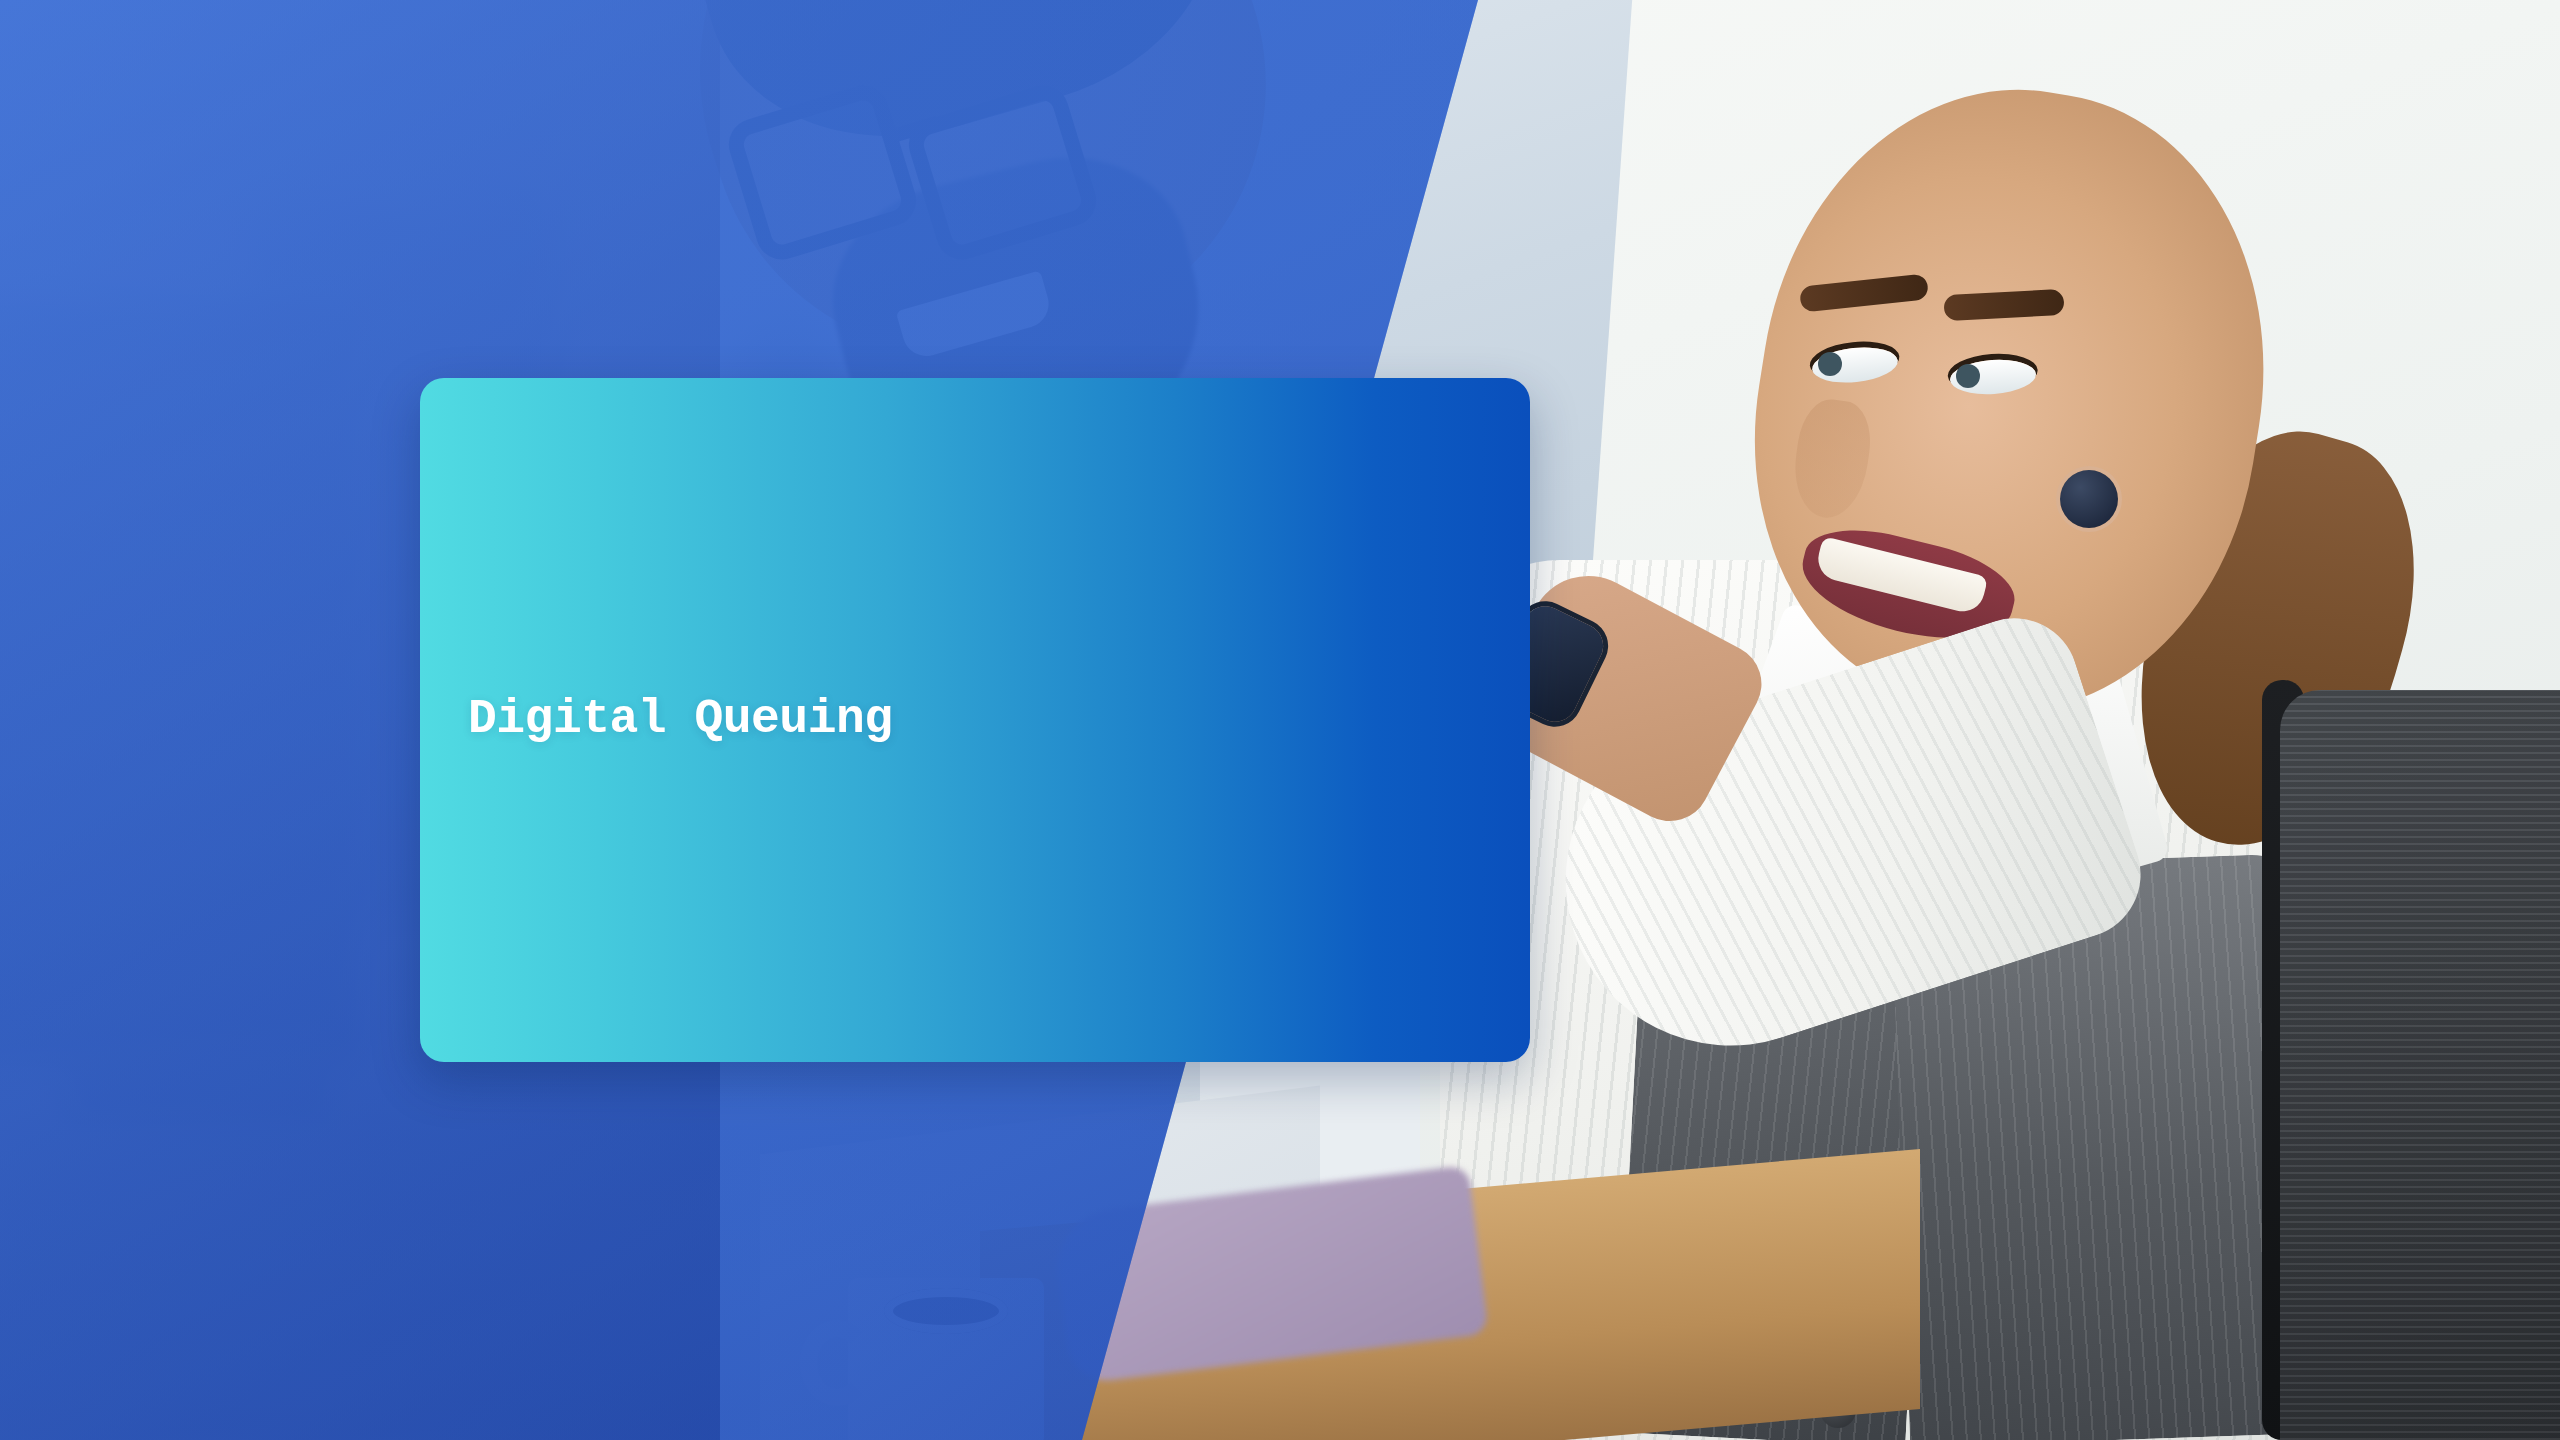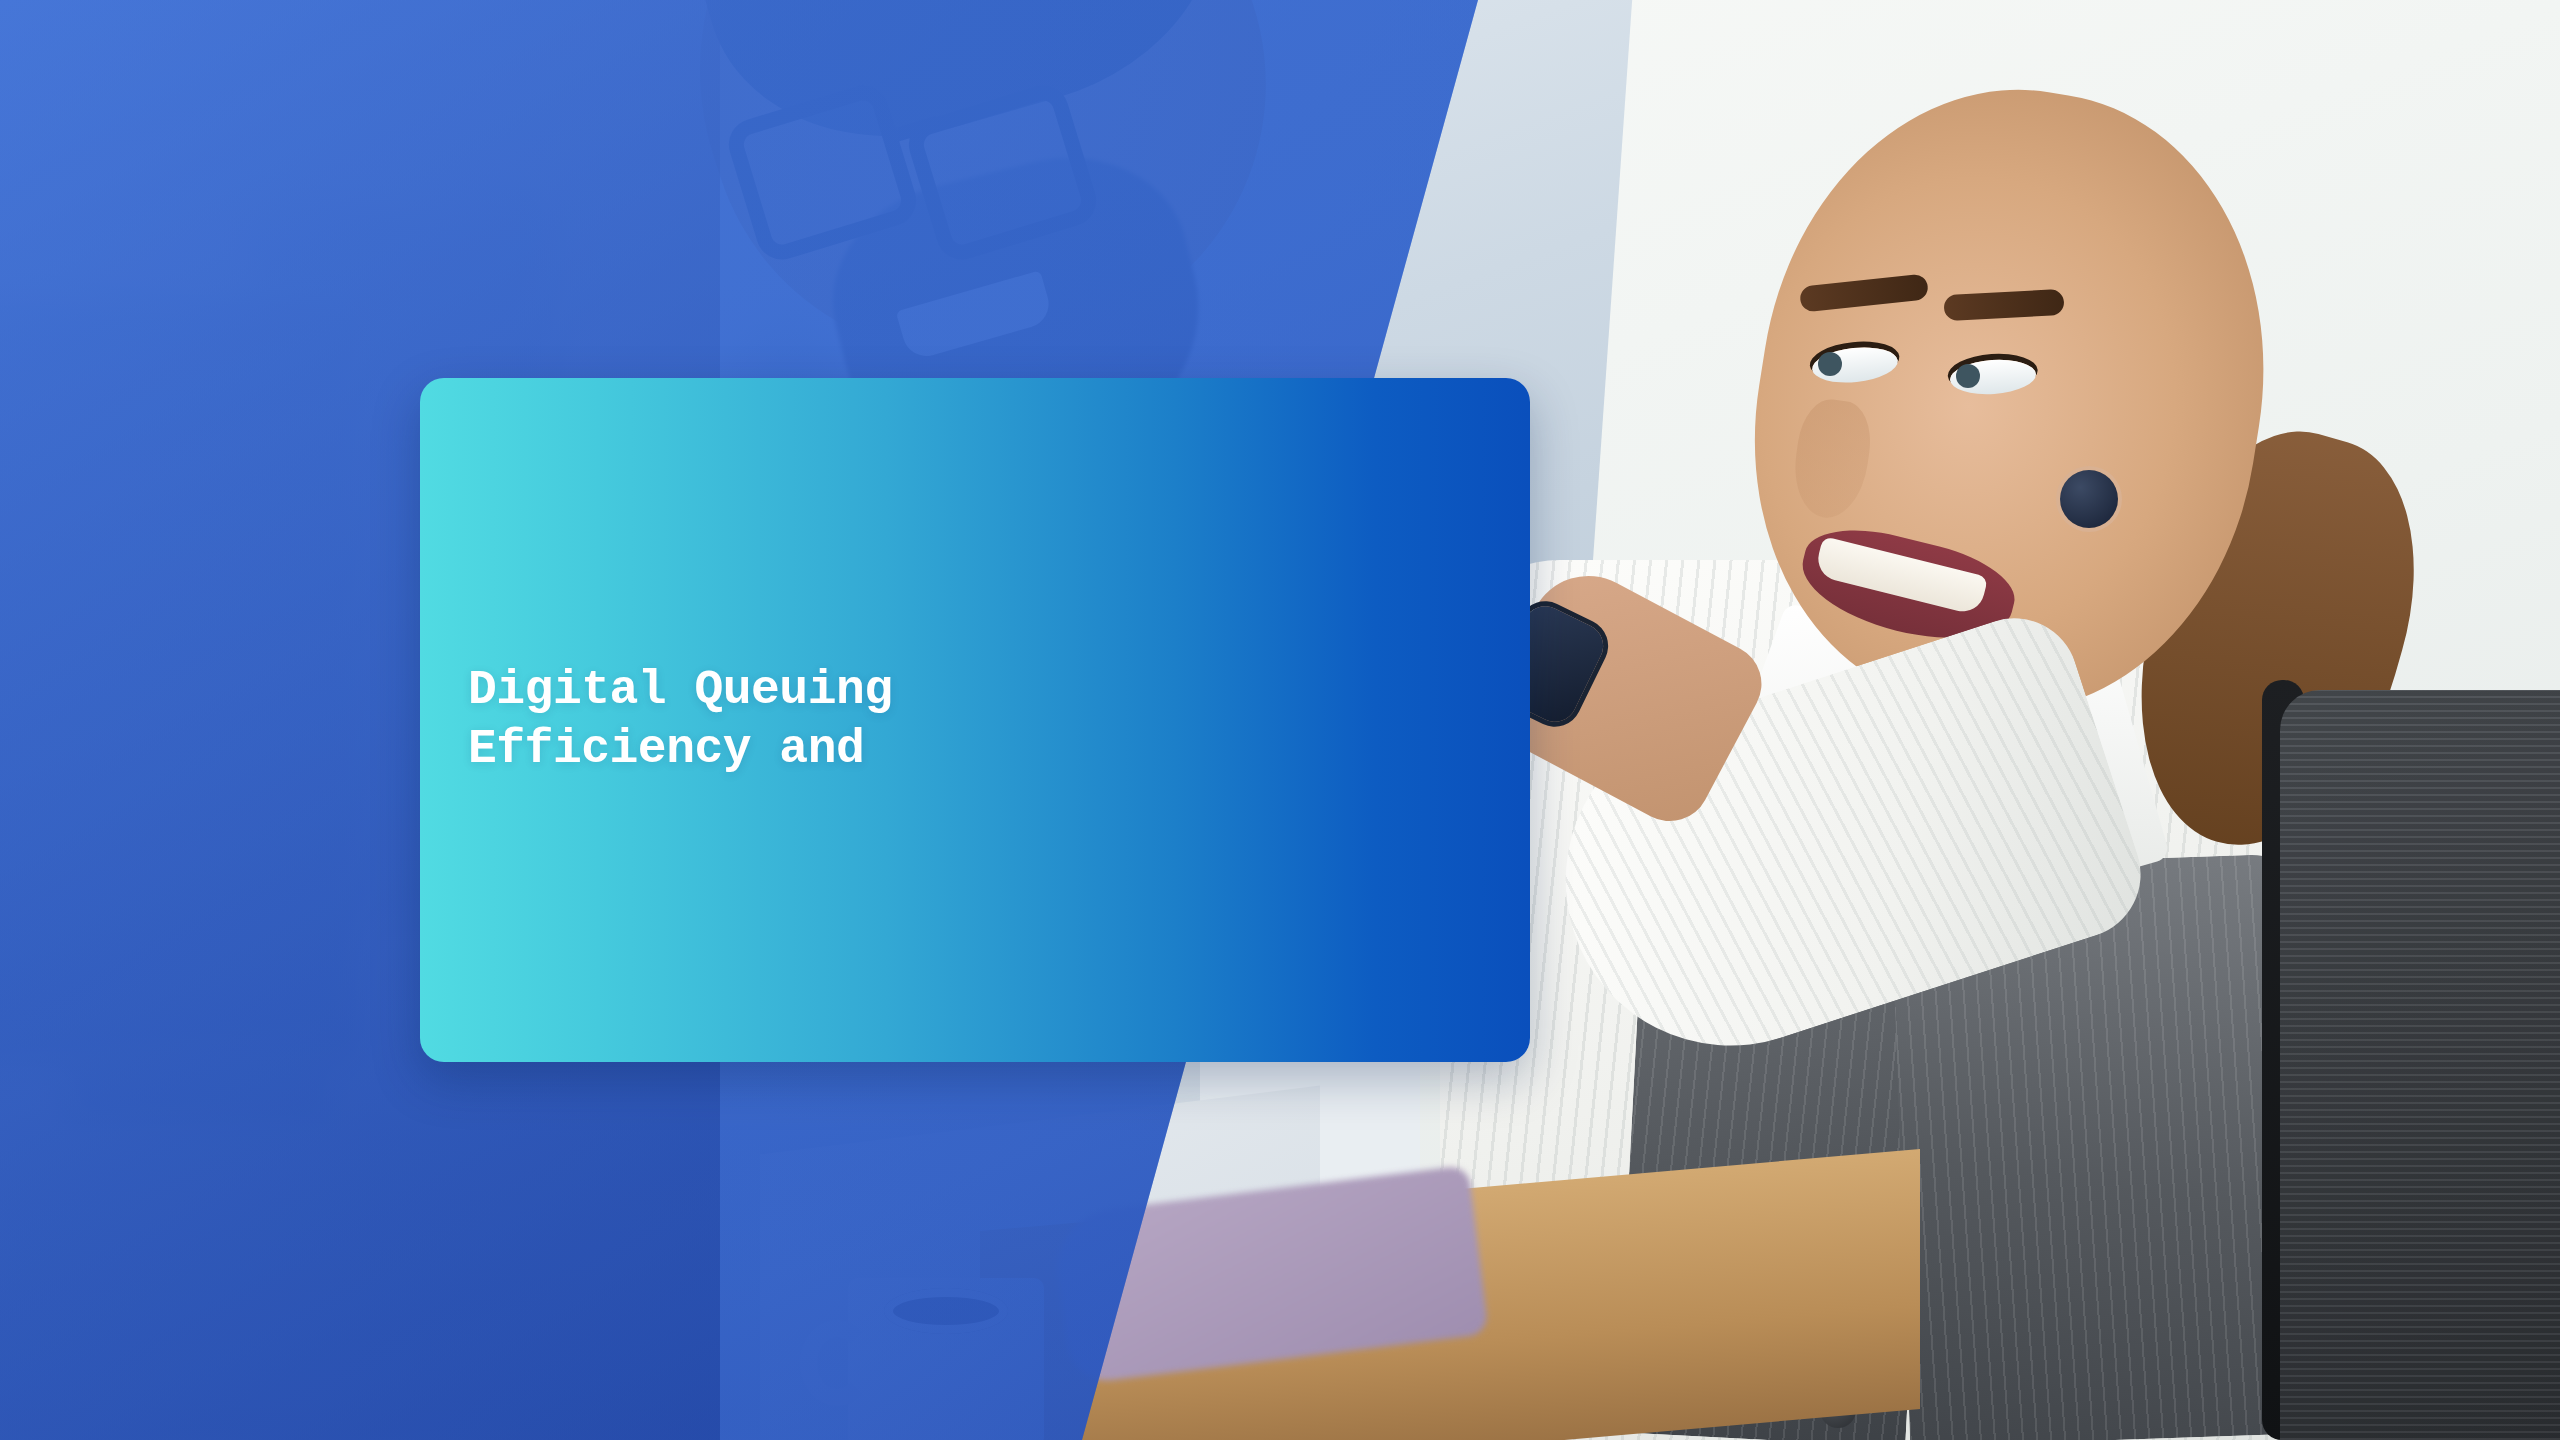--- a/index.html
+++ b/index.html
@@ -400,17 +400,16 @@
     <div class="cup-inner"></div>
   </div>
 
   <div class="brand-overlay"></div>
   <div class="brand-overlay-soft"></div>
   <div class="brand-overlay-left"></div>
 
   <div id="headline-card">
     <h1 id="headline">
       <span class="hl-line">Digital Queuing</span>
-      <span class="hl-line">Efficiency and</span>
     </h1>
   </div>
 
 </div>
 
 </body></html>

